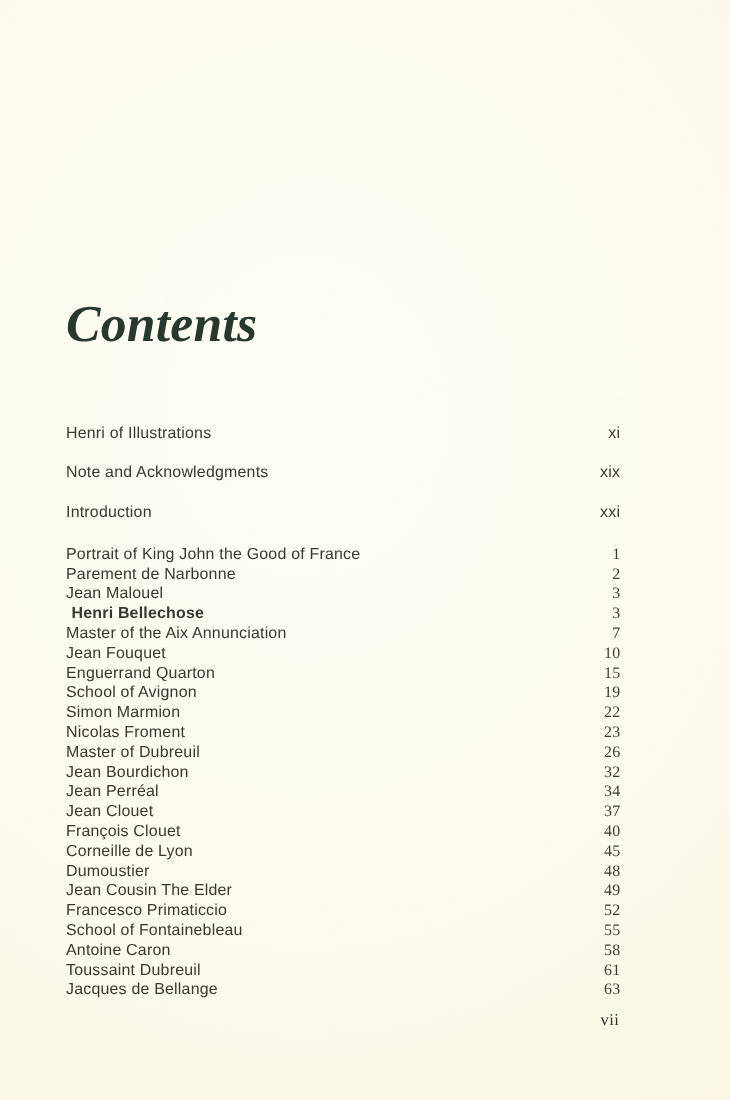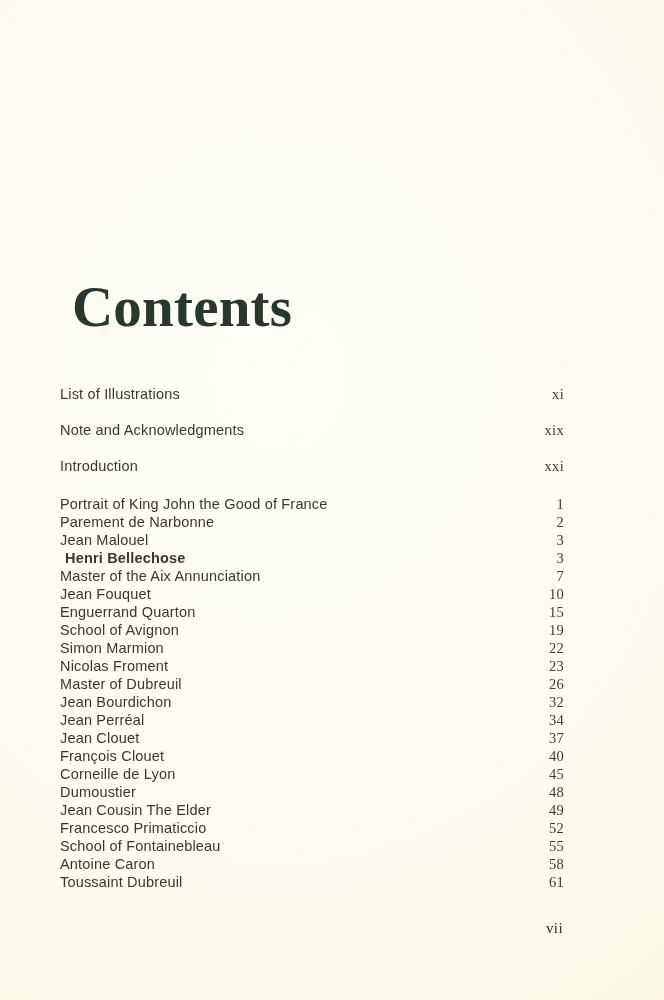--- a/index.html
+++ b/index.html
@@ -35,27 +35,28 @@
       radial-gradient(circle at 47% 91%, rgba(176,166,128,.05) 0 1.2px, transparent 1.6px),
       radial-gradient(circle at 91% 83%, rgba(176,166,128,.04) 0 1px, transparent 1.5px);
     background-size: 97px 83px, 113px 101px, 89px 77px, 131px 109px, 103px 93px, 79px 71px;
   }
 
   
   .title {
     position: absolute;
     left: 60px;
     top: 271px;
-    margin: 12px;
+    margin: 0;
     font-family: "Liberation Serif", serif;
     font-weight: bold;
-    font-size: 57px;
+    font-size: 47px;
     line-height: 48px;
     letter-spacing: .2px;
     color: #27382f;
+    font-style: italic;
   }
 
   
   .frontmatter {
     position: absolute;
     left: 60px;
     top: 386px;
     width: 504px;
   }
   .fm-row {
@@ -68,21 +69,21 @@
   .fm-label {
     position: absolute;
     left: 0;
     top: 0;
     letter-spacing: .18px;
   }
   .fm-page {
     position: absolute;
     right: 0;
     top: 0;
-    font-family: Liberation Serif, serif;
+    font-family: Liberation Sans, sans-serif;
     font-size: 14.5px;
     letter-spacing: .3px;
     color: #3f3a33;
   }
 
   
   .chapters {
     position: absolute;
     left: 60px;
     top: 495px;
@@ -132,21 +133,21 @@
 </head>
 <body>
 
 <div class="page">
   <div class="paper-grain"></div>
 
   <h1 class="title">Contents</h1>
 
   <div class="frontmatter">
       <div class="fm-row">
-        <span class="fm-label">List of Illustrations</span>
+        <span class="fm-label">Henri of Illustrations</span>
         <span class="fm-page">xi</span>
       </div>
       <div class="fm-row">
         <span class="fm-label">Note and Acknowledgments</span>
         <span class="fm-page">xix</span>
       </div>
       <div class="fm-row">
         <span class="fm-label">Introduction</span>
         <span class="fm-page">xxi</span>
       </div>
@@ -233,19 +234,23 @@
         <span class="ch-title">School of Fontainebleau</span>
         <span class="ch-page">55</span>
       </div>
       <div class="ch-row">
         <span class="ch-title">Antoine Caron</span>
         <span class="ch-page">58</span>
       </div>
       <div class="ch-row">
         <span class="ch-title">Toussaint Dubreuil</span>
         <span class="ch-page">61</span>
+      </div>
+      <div class="ch-row">
+        <span class="ch-title">Jacques de Bellange</span>
+        <span class="ch-page">63</span>
       </div>
     </div>
 
   <div class="folio">
     <span>vii</span>
   </div>
 </div>
 
 </body></html>

